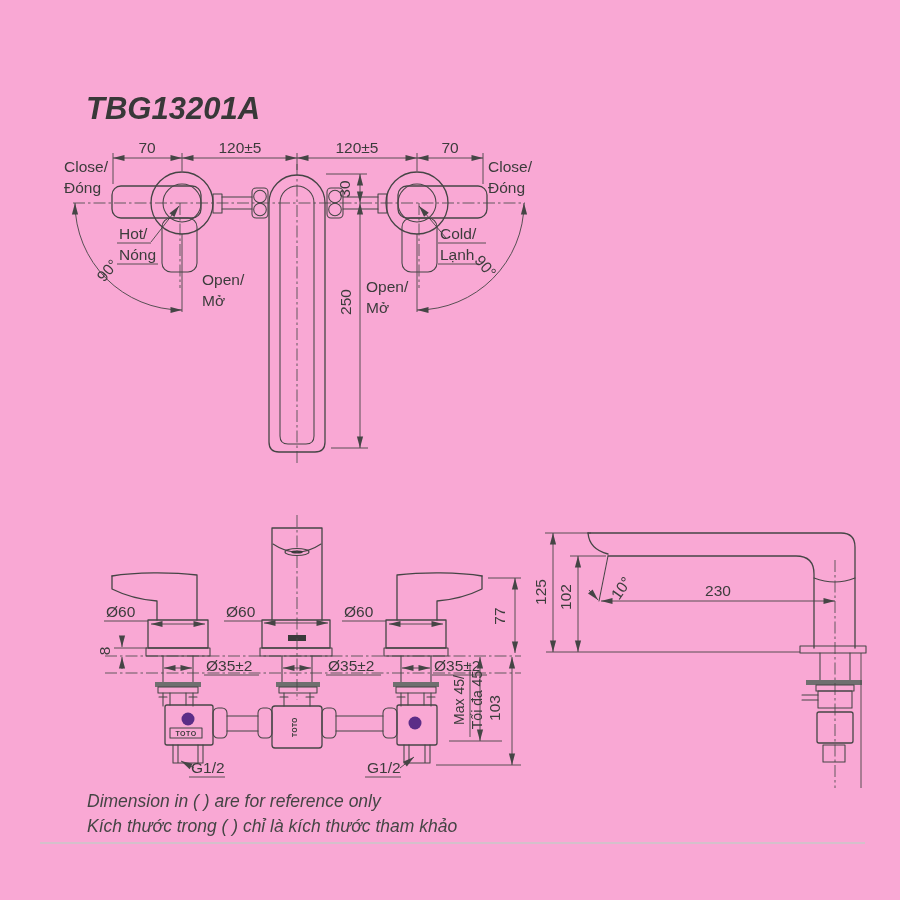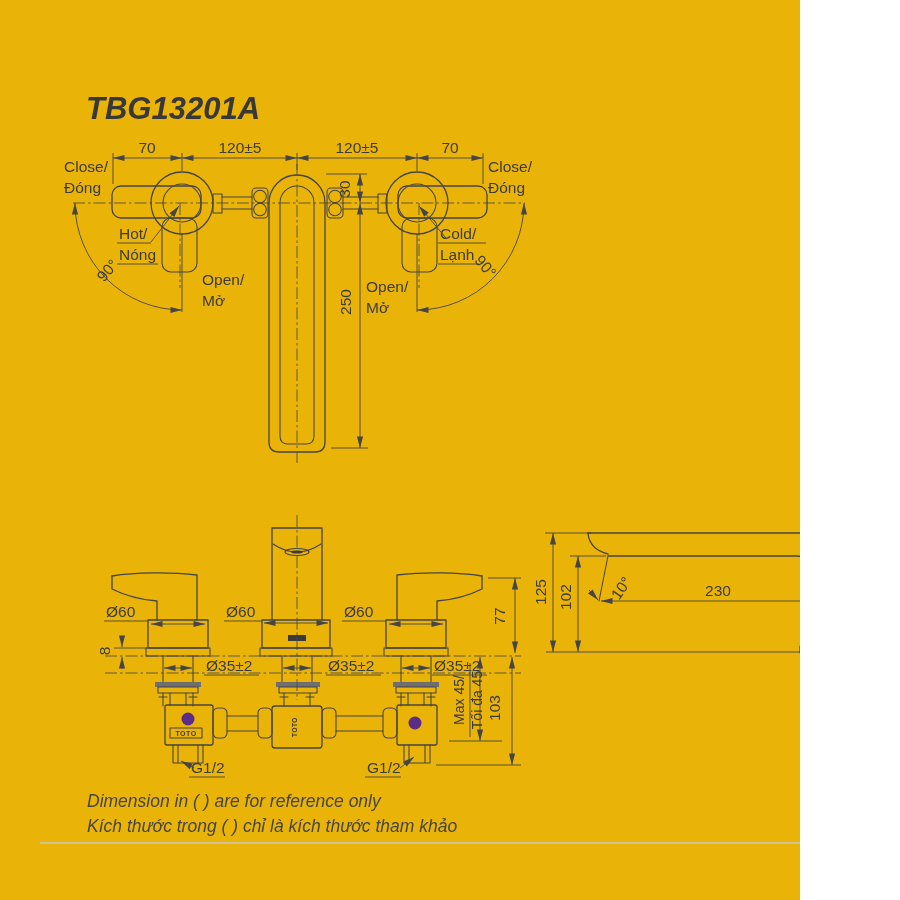--- a/index.html
+++ b/index.html
@@ -1,16 +1,16 @@
 <!DOCTYPE html>
 <html><head>
 <meta charset="utf-8">
 <style>
   html,body{margin:0;padding:0;background:#ffffff;}
-  .page{width:800px;height:900px;position:relative;background:#eab308;overflow:hidden;}
+  .page{width:900px;height:900px;position:relative;background:#f9a8d4;overflow:hidden;}
   svg{display:block;}
   
   .o{stroke:#454545;stroke-width:1.3;fill:none;stroke-linejoin:round;stroke-linecap:round;}
   .o2{stroke:#454545;stroke-width:1.05;fill:none;stroke-linejoin:round;stroke-linecap:round;}
   
   .t{stroke:#454545;stroke-width:0.9;fill:none;}
   .lt{stroke:#c9c9c9;stroke-width:1.4;fill:none;}
   
   .cl{stroke:#4a4a4a;stroke-width:0.85;fill:none;stroke-dasharray:12 3 2.5 3;}
   .gfill{fill:#6f6f6f;stroke:none;}

